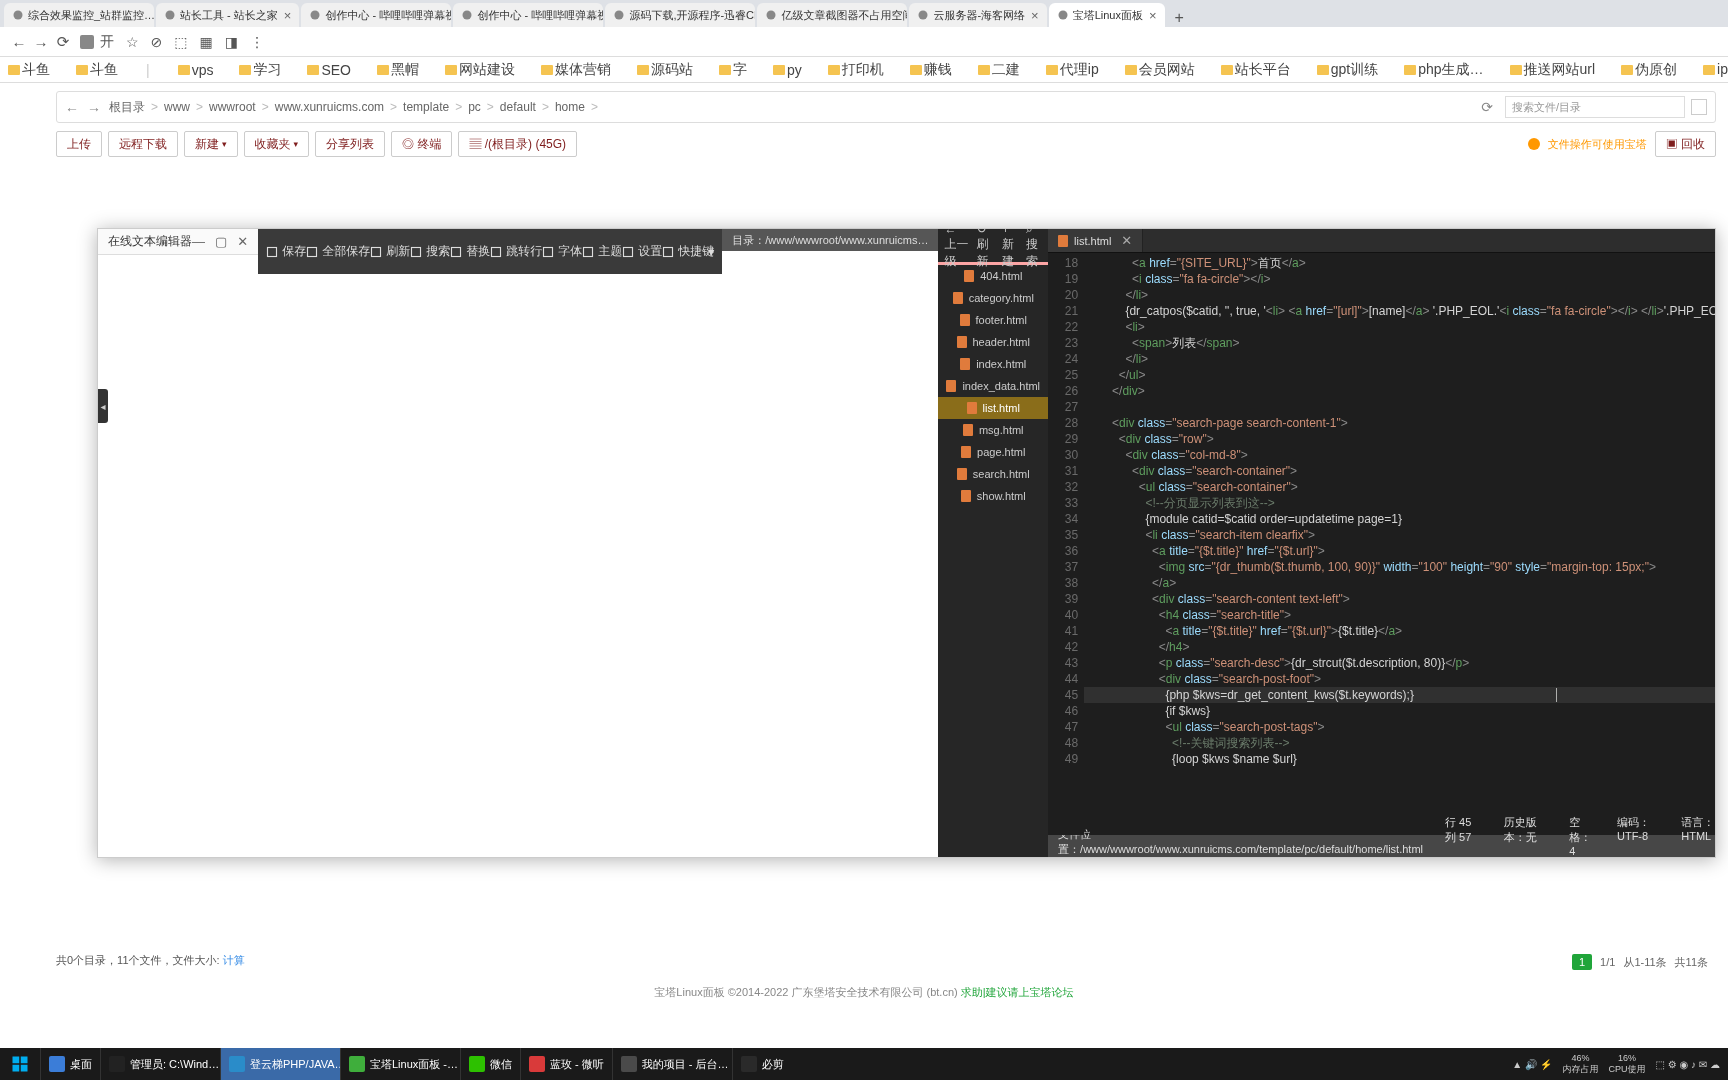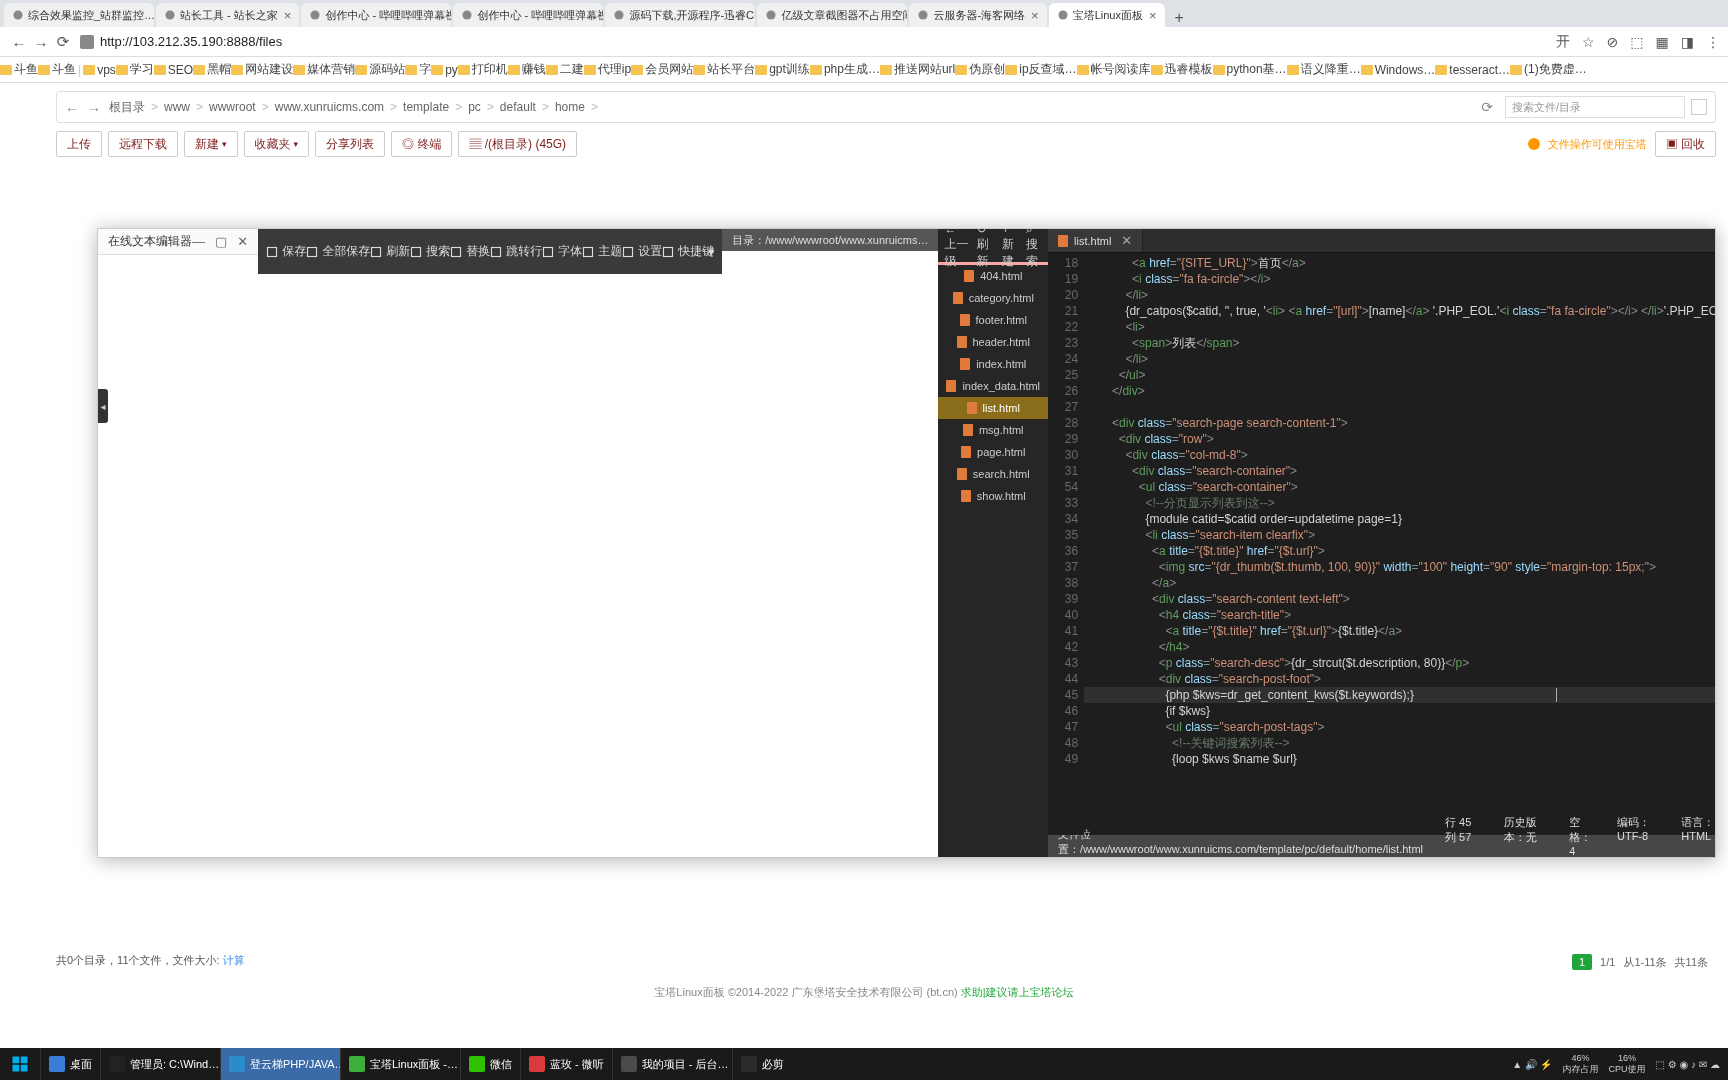--- a/index.html
+++ b/index.html
@@ -13,21 +13,21 @@
 .btab-close { margin-left:6px; color:#666; font-size:13px; cursor:pointer; }
 .new-tab { padding:0 8px; color:#555; font-size:16px; cursor:pointer; }
 
 .addr-bar { background:#fff; height:30px; display:flex; align-items:center; padding:0 8px; border-bottom:1px solid #ddd; }
 .addr-bar .nav-btn { width:22px; text-align:center; color:#555; font-size:15px; cursor:pointer; }
 .addr-bar .secure { width:14px; height:14px; background:#888; border-radius:2px; margin:0 6px; }
 .addr-input { flex:1; font-size:13px; color:#222; }
 .addr-icons { display:flex; gap:12px; color:#555; align-items:center; }
 .addr-icons span { font-size:14px; cursor:pointer; }
 
-.bookmarks { background:#fff; height:26px; display:flex; align-items:center; padding:0 0; gap:0; font-size:12px; color:#444; border-bottom:1px solid #ddd; overflow:hidden; }
+.bookmarks { background:#fff; height:26px; display:flex; align-items:center; padding:0 8px; gap:26px; font-size:14px; color:#444; border-bottom:1px solid #ddd; overflow:hidden; }
 .bookmarks span { cursor:pointer; display:flex; align-items:center; gap:2px; white-space:nowrap; }
 .bookmarks .sep { color:#ccc; margin:0 2px; }
 .folder-icon { width:12px; height:10px; background:#f5c451; border-radius:1px; display:inline-block; }
 
 
 .page-bg { position:absolute; left:0; top:83px; right:0; bottom:32px; background:#fff; }
 
 .left-rail { position:absolute; left:0; top:0; width:44px; height:100%; background:#2f3a4a; }
 .left-rail-ip { background:#20a53a; color:#fff; font-size:10px; text-align:center; padding:4px 2px; border-radius:3px; margin:8px 4px; }
 .left-rail-icon { width:20px; height:20px; border:2px solid #d46a2e; border-radius:50%; margin:6px auto; }
@@ -171,21 +171,20 @@
       <span class="btab-close">×</span>
     </div>
     <span class="new-tab">+</span>
   </div>
 
 <div class="addr-bar">
   <span class="nav-btn">←</span>
   <span class="nav-btn">→</span>
   <span class="nav-btn">⟳</span>
   <span class="secure"></span>
-  <span class="addr-input">http://103.212.35.190:8888/files</span>
   <div class="addr-icons" id="addr-icons">
       <span>开</span>
       <span>☆</span>
       <span>⊘</span>
       <span>⬚</span>
       <span>▦</span>
       <span>◨</span>
       <span>⋮</span>
     </div>
 </div>
@@ -348,21 +347,21 @@
               <div class="ln">22</div>
               <div class="ln">23</div>
               <div class="ln">24</div>
               <div class="ln">25</div>
               <div class="ln">26</div>
               <div class="ln">27</div>
               <div class="ln">28</div>
               <div class="ln">29</div>
               <div class="ln">30</div>
               <div class="ln">31</div>
-              <div class="ln">54</div>
+              <div class="ln">32</div>
               <div class="ln">33</div>
               <div class="ln">34</div>
               <div class="ln">35</div>
               <div class="ln">36</div>
               <div class="ln">37</div>
               <div class="ln">38</div>
               <div class="ln">39</div>
               <div class="ln">40</div>
               <div class="ln">41</div>
               <div class="ln">42</div>

